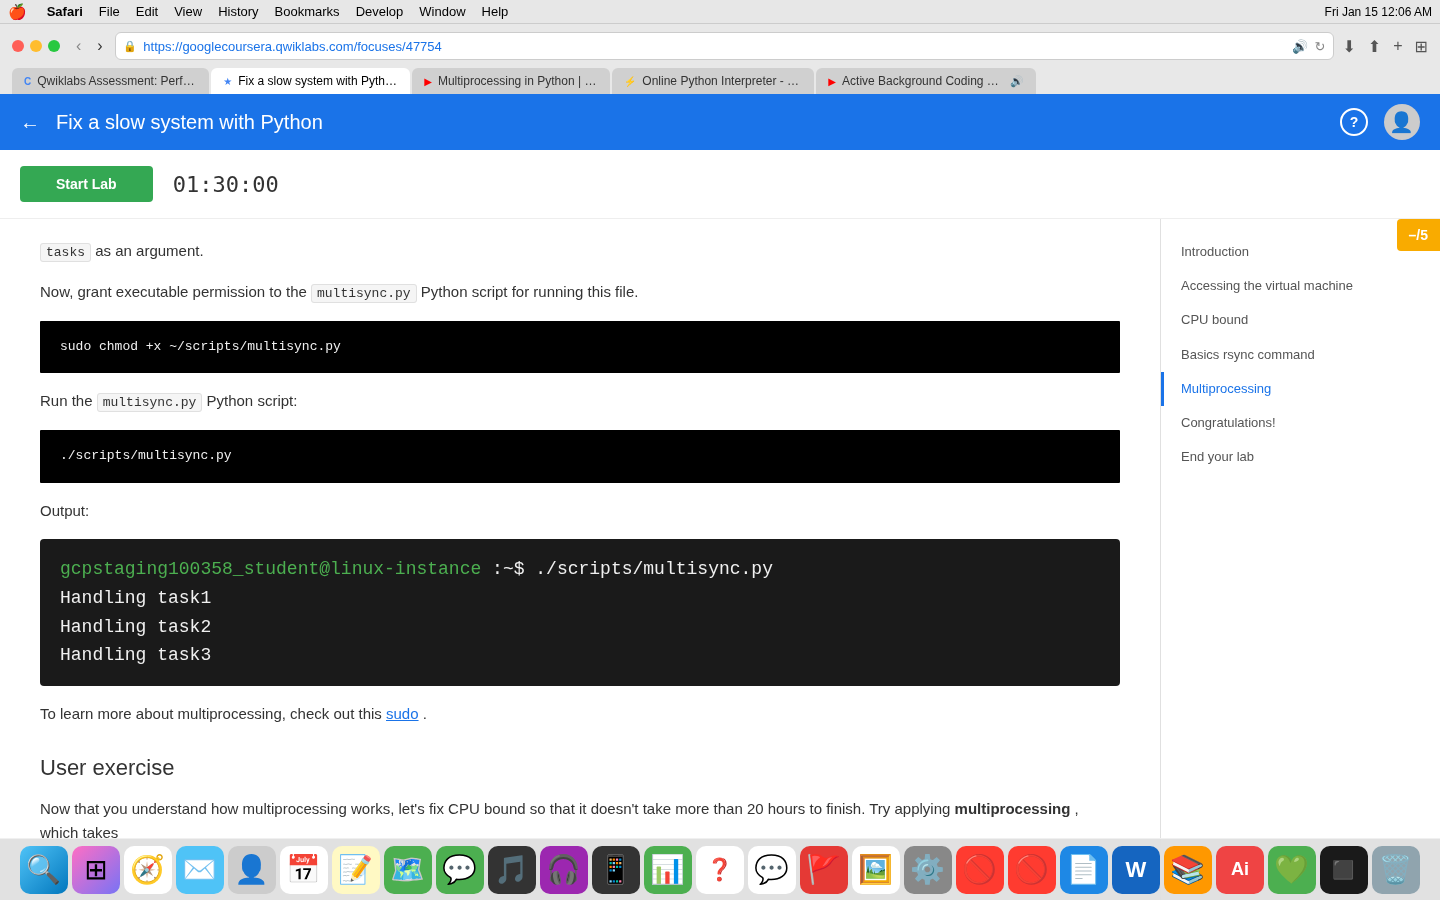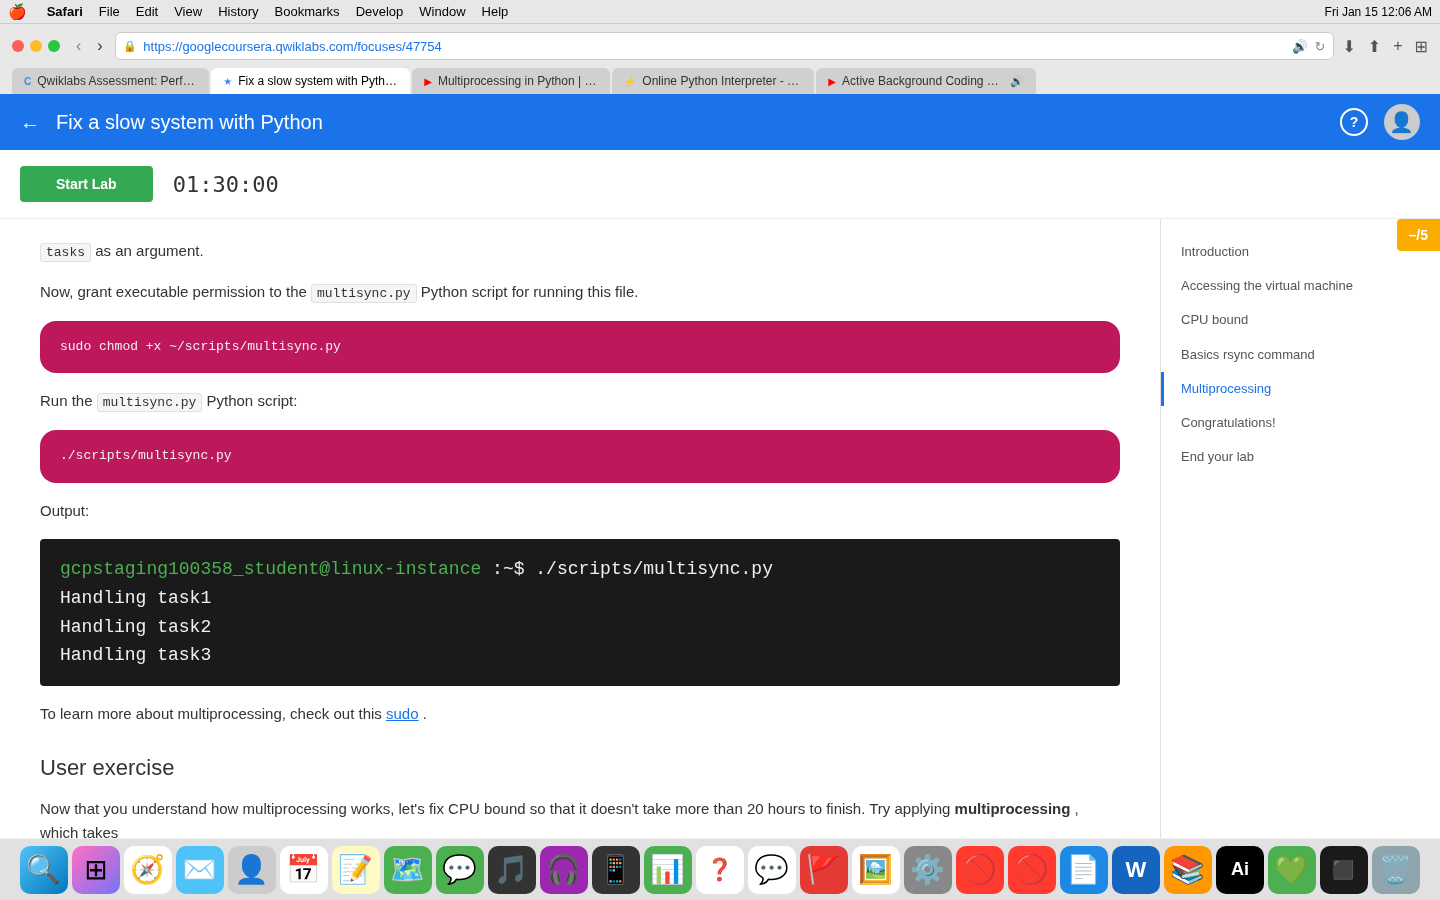--- a/index.html
+++ b/index.html
@@ -215,22 +215,22 @@
     .inline-code {
       background: #f5f5f5;
       border: 1px solid #e0e0e0;
       border-radius: 3px;
       padding: 1px 5px;
       font-family: 'Courier New', monospace;
       font-size: 13px;
       color: #333;
     }
     .code-block {
-      background: #be185d;
-      border-radius: 16px;
+      background: #000000;
+      border-radius: 1px;
       padding: 16px 20px;
       margin: 16px 0;
       font-family: 'Courier New', monospace;
       font-size: 13px;
       color: #f0f0f0;
     }
     .terminal-block {
       background: #1a1a1a;
       border-radius: 4px;
       padding: 16px 20px;
@@ -506,17 +506,17 @@
   <div class="dock-icon" style="background:#fff;font-size:22px;color:#555;">❓</div>
   <div class="dock-icon" style="background:#fff;">💬</div>
   <div class="dock-icon" style="background:#e53935;">🚩</div>
   <div class="dock-icon" style="background:#fff;">🖼️</div>
   <div class="dock-icon" style="background:#888;">⚙️</div>
   <div class="dock-icon" style="background:#ff3b30;">🚫</div>
   <div class="dock-icon" style="background:#ff3b30;">🚫</div>
   <div class="dock-icon" style="background:#1e88e5;">📄</div>
   <div class="dock-icon" style="background:#1565c0;color:#fff;font-weight:bold;font-size:22px;">W</div>
   <div class="dock-icon" style="background:#ff9800;">📚</div>
-  <div class="dock-icon" style="background:#000000;color:#fff;font-weight:bold;font-size:18px;">Ai</div>
+  <div class="dock-icon" style="background:#ef4444;color:#fff;font-weight:bold;font-size:18px;">Ai</div>
   <div class="dock-icon" style="background:#4caf50;">💚</div>
   <div class="dock-icon" style="background:#1a1a1a;color:#fff;font-size:18px;">⬛</div>
   <div class="dock-icon" style="background:#90a4ae;">🗑️</div>
 </div>
 
 </body></html>

